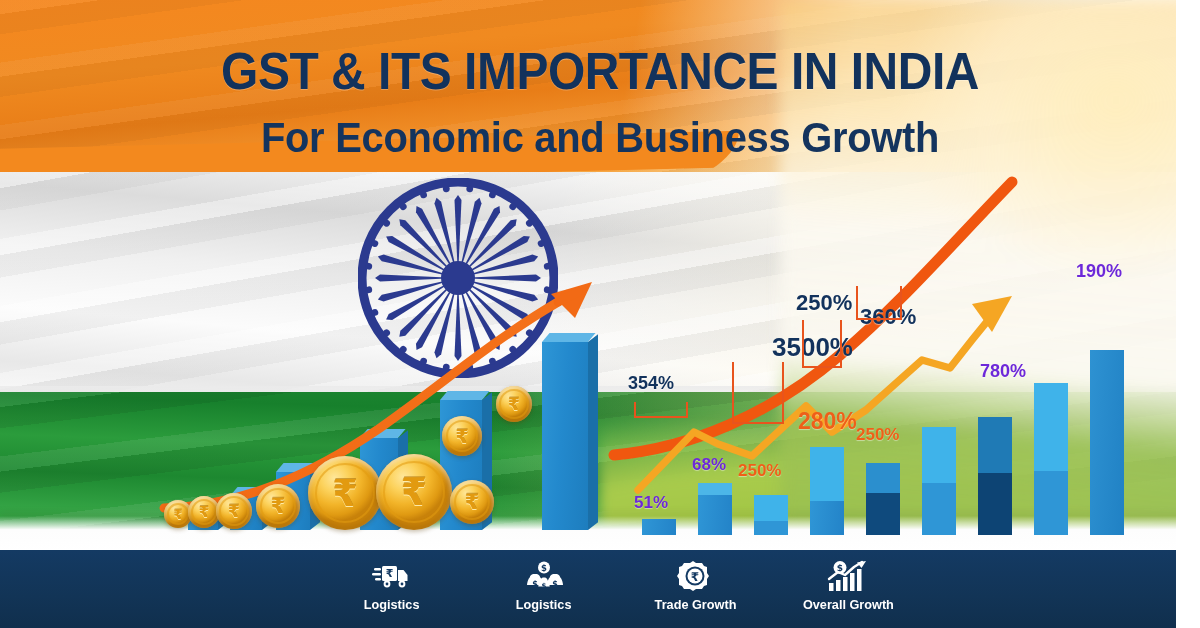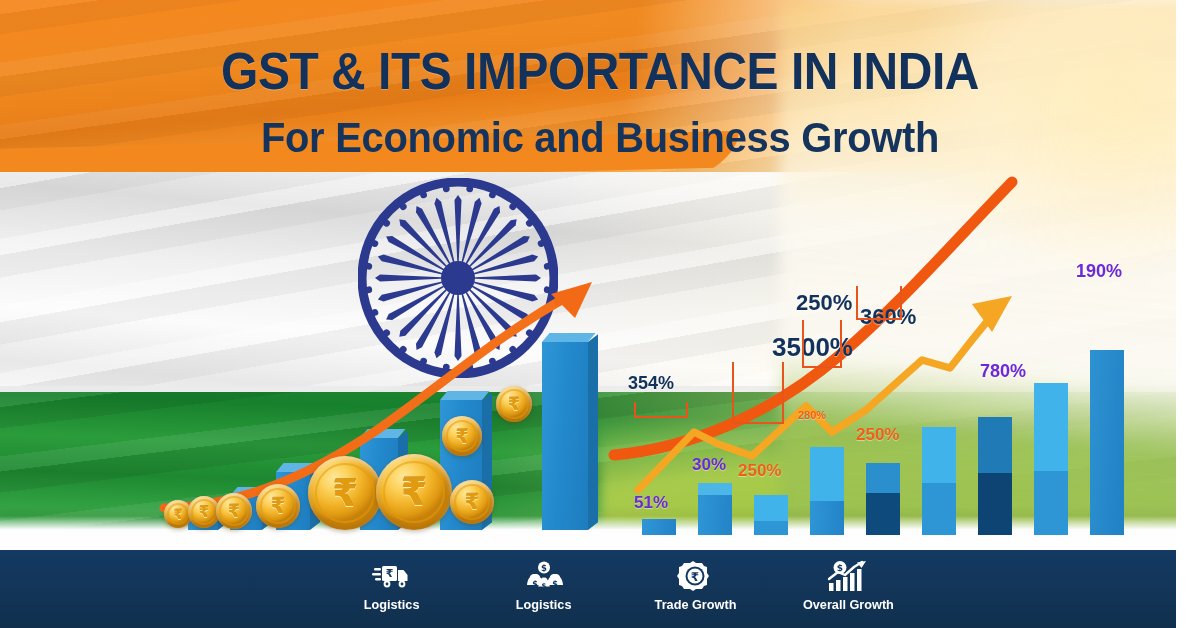--- a/index.html
+++ b/index.html
@@ -323,23 +323,23 @@
 
     <svg width="400" height="285" style="position:absolute;left:0;top:-50px;overflow:visible;">
 
       <path d="M-6,255 C70,248 150,215 220,155 C280,104 330,46 392,-18" fill="none" stroke="#f0570f" stroke-width="11" stroke-linecap="round"></path>
 
       <path d="M18,290 L74,232 L98,244 L132,256 L186,206 L212,232 L246,210 L302,160 L330,168 L352,140 L378,108" fill="none" stroke="#f5a623" stroke-width="7.5" stroke-linejoin="round" stroke-linecap="round"></path>
       <path d="M392,96 L352,104 L372,132 Z" fill="#f5a623"></path>
     </svg>
 
     <div class="plabel p-red" style="left:14px;  top:244px; font-size:17px;">51%</div>
-    <div class="plabel p-red" style="left:72px;  top:206px; font-size:17px;">30%</div>
+    <div class="plabel p-red" style="left:72px;  top:206px; font-size:17px;">68%</div>
     <div class="plabel p-orange" style="left:118px; top:212px; font-size:17px;">250%</div>
-    <div class="plabel p-orange" style="left:178px; top:160px; font-size:11px;">280%</div>
+    <div class="plabel p-orange" style="left:178px; top:160px; font-size:23px;">280%</div>
     <div class="plabel p-orange" style="left:236px; top:176px; font-size:17px;">250%</div>
     <div class="plabel p-red" style="left:360px; top:112px; font-size:18px;">780%</div>
     <div class="plabel p-red" style="left:456px; top:12px;  font-size:18px;">190%</div>
 
     <div class="plabel p-navy" style="left:8px;  top:124px; font-size:18px;">354%</div>
     <div class="bracket" style="left:14px; top:152px; width:54px; height:16px;"></div>
 
     <div class="plabel p-navy" style="left:104px; top:84px; font-size:26px;margin-left:48px;">3500%</div>
     <div class="bracket" style="left:112px; top:112px; width:52px; height:62px;"></div>
 

